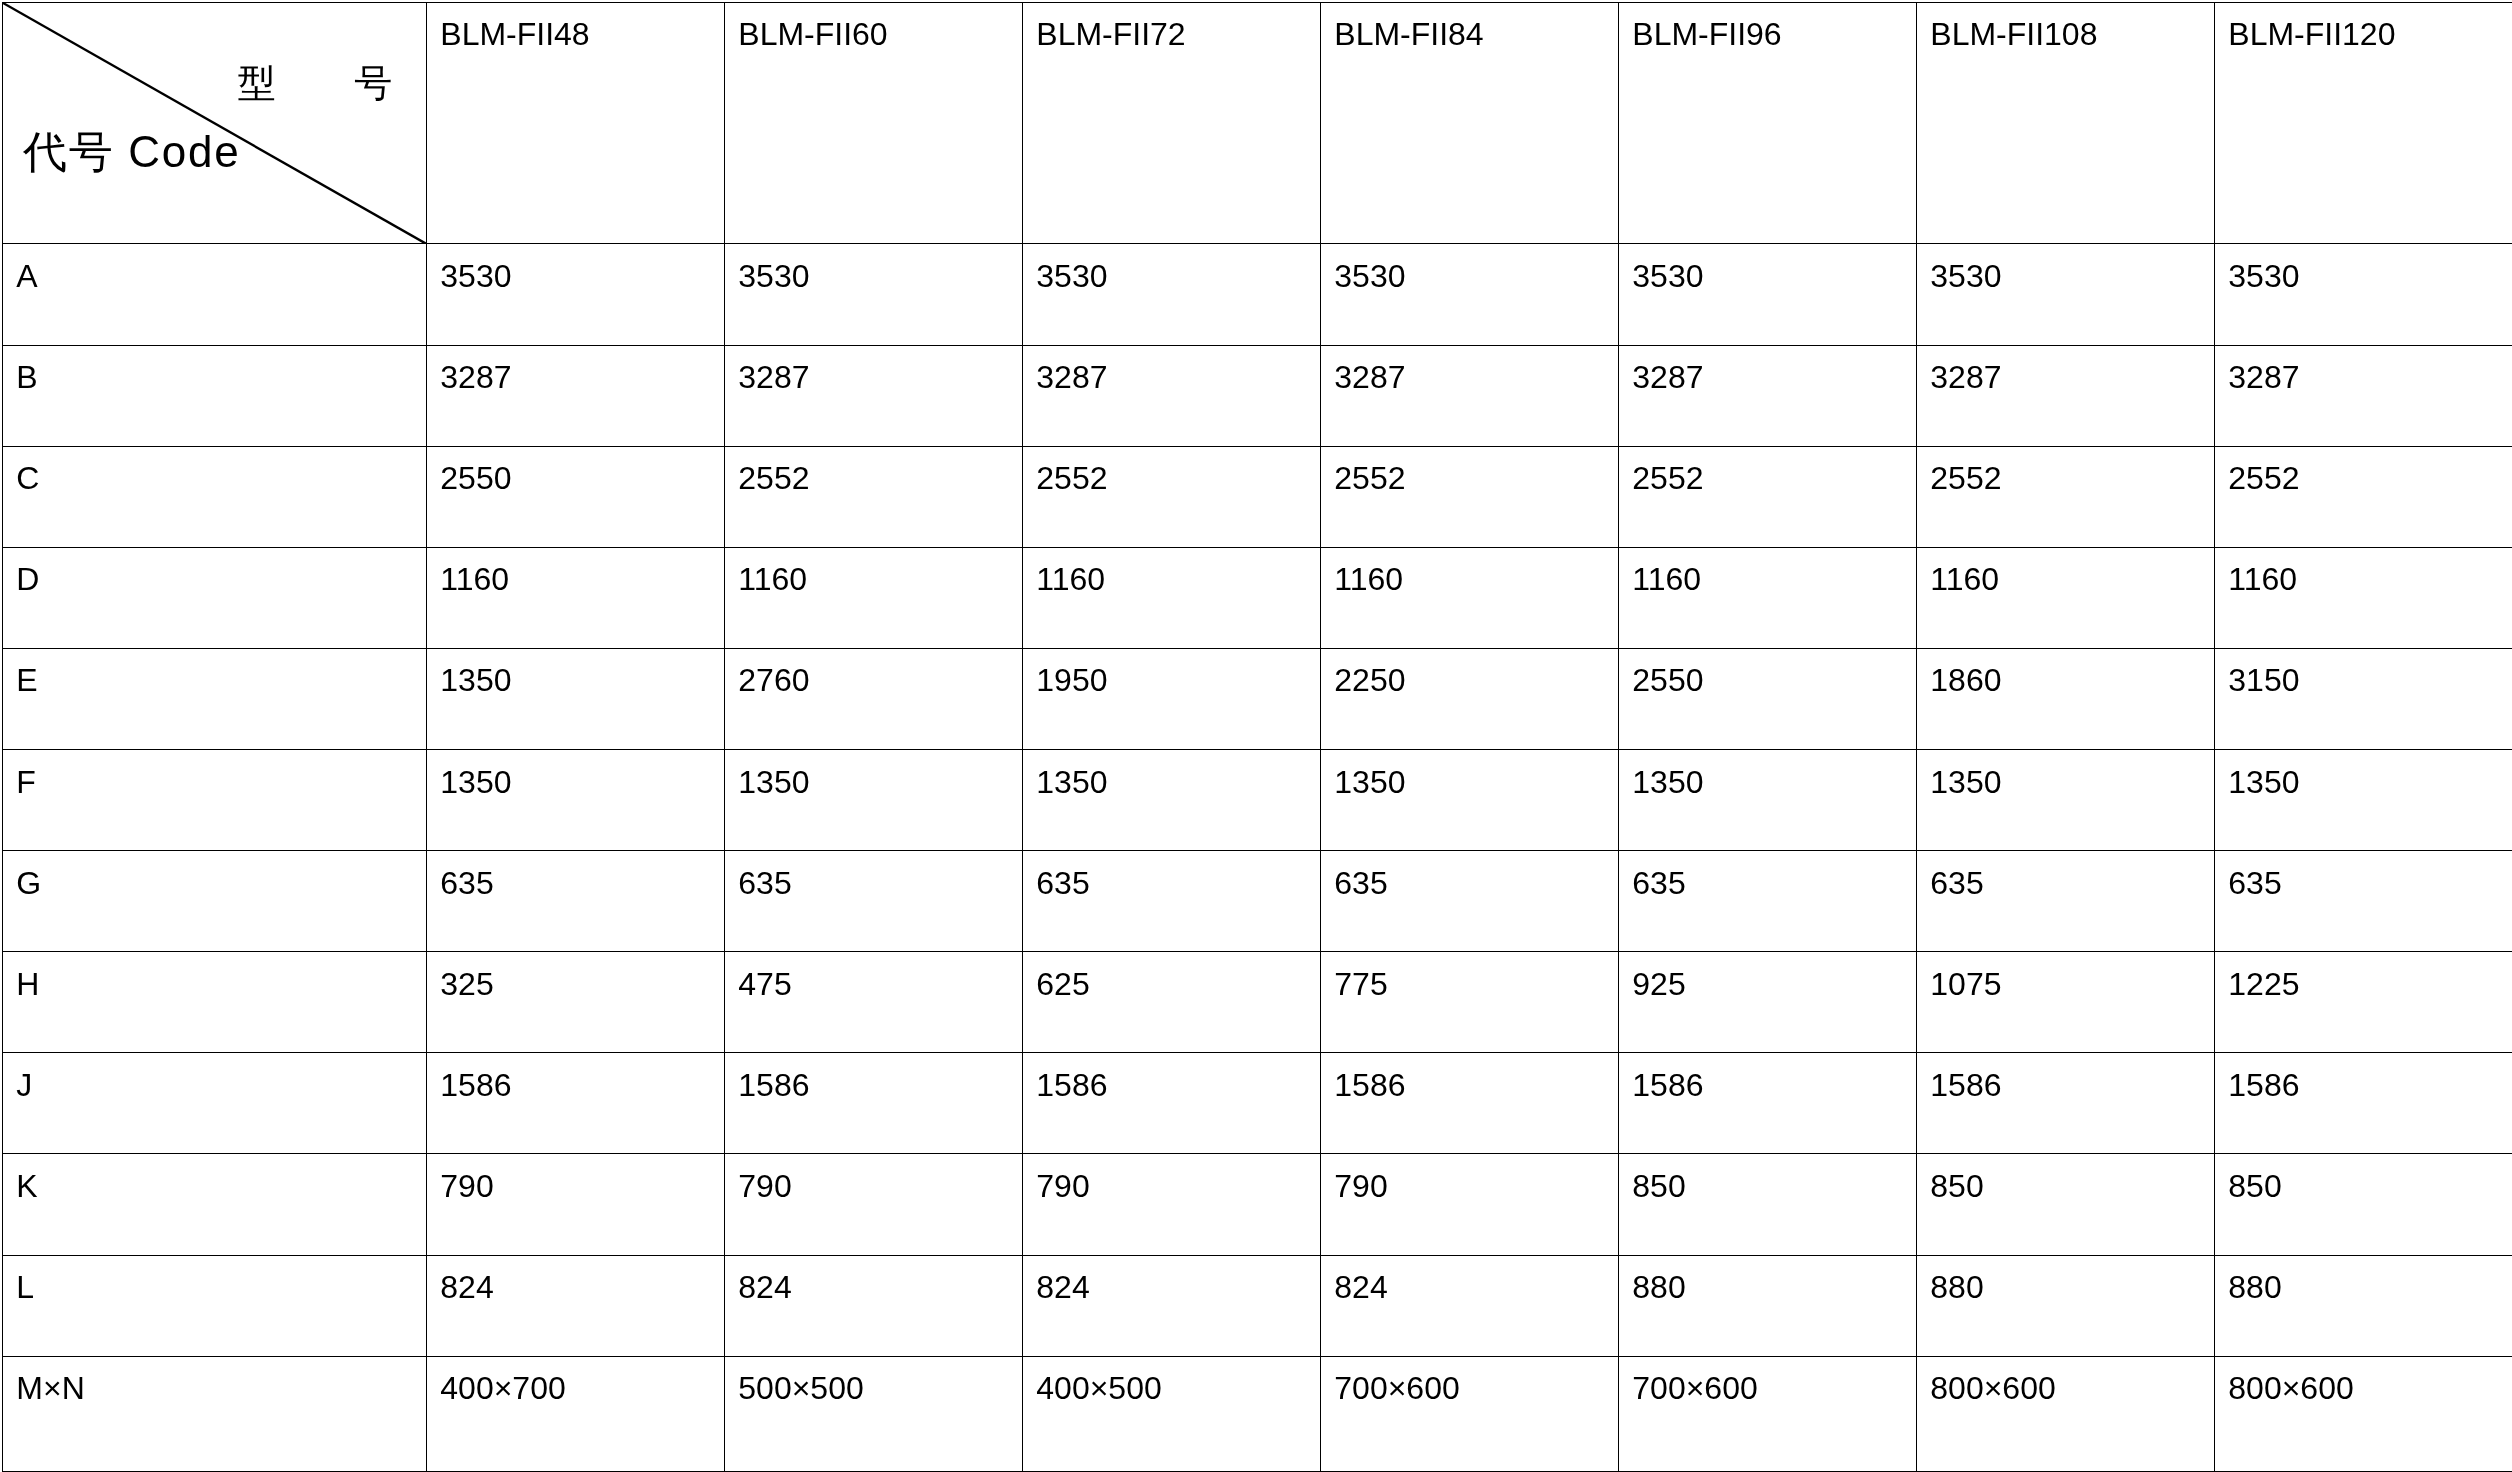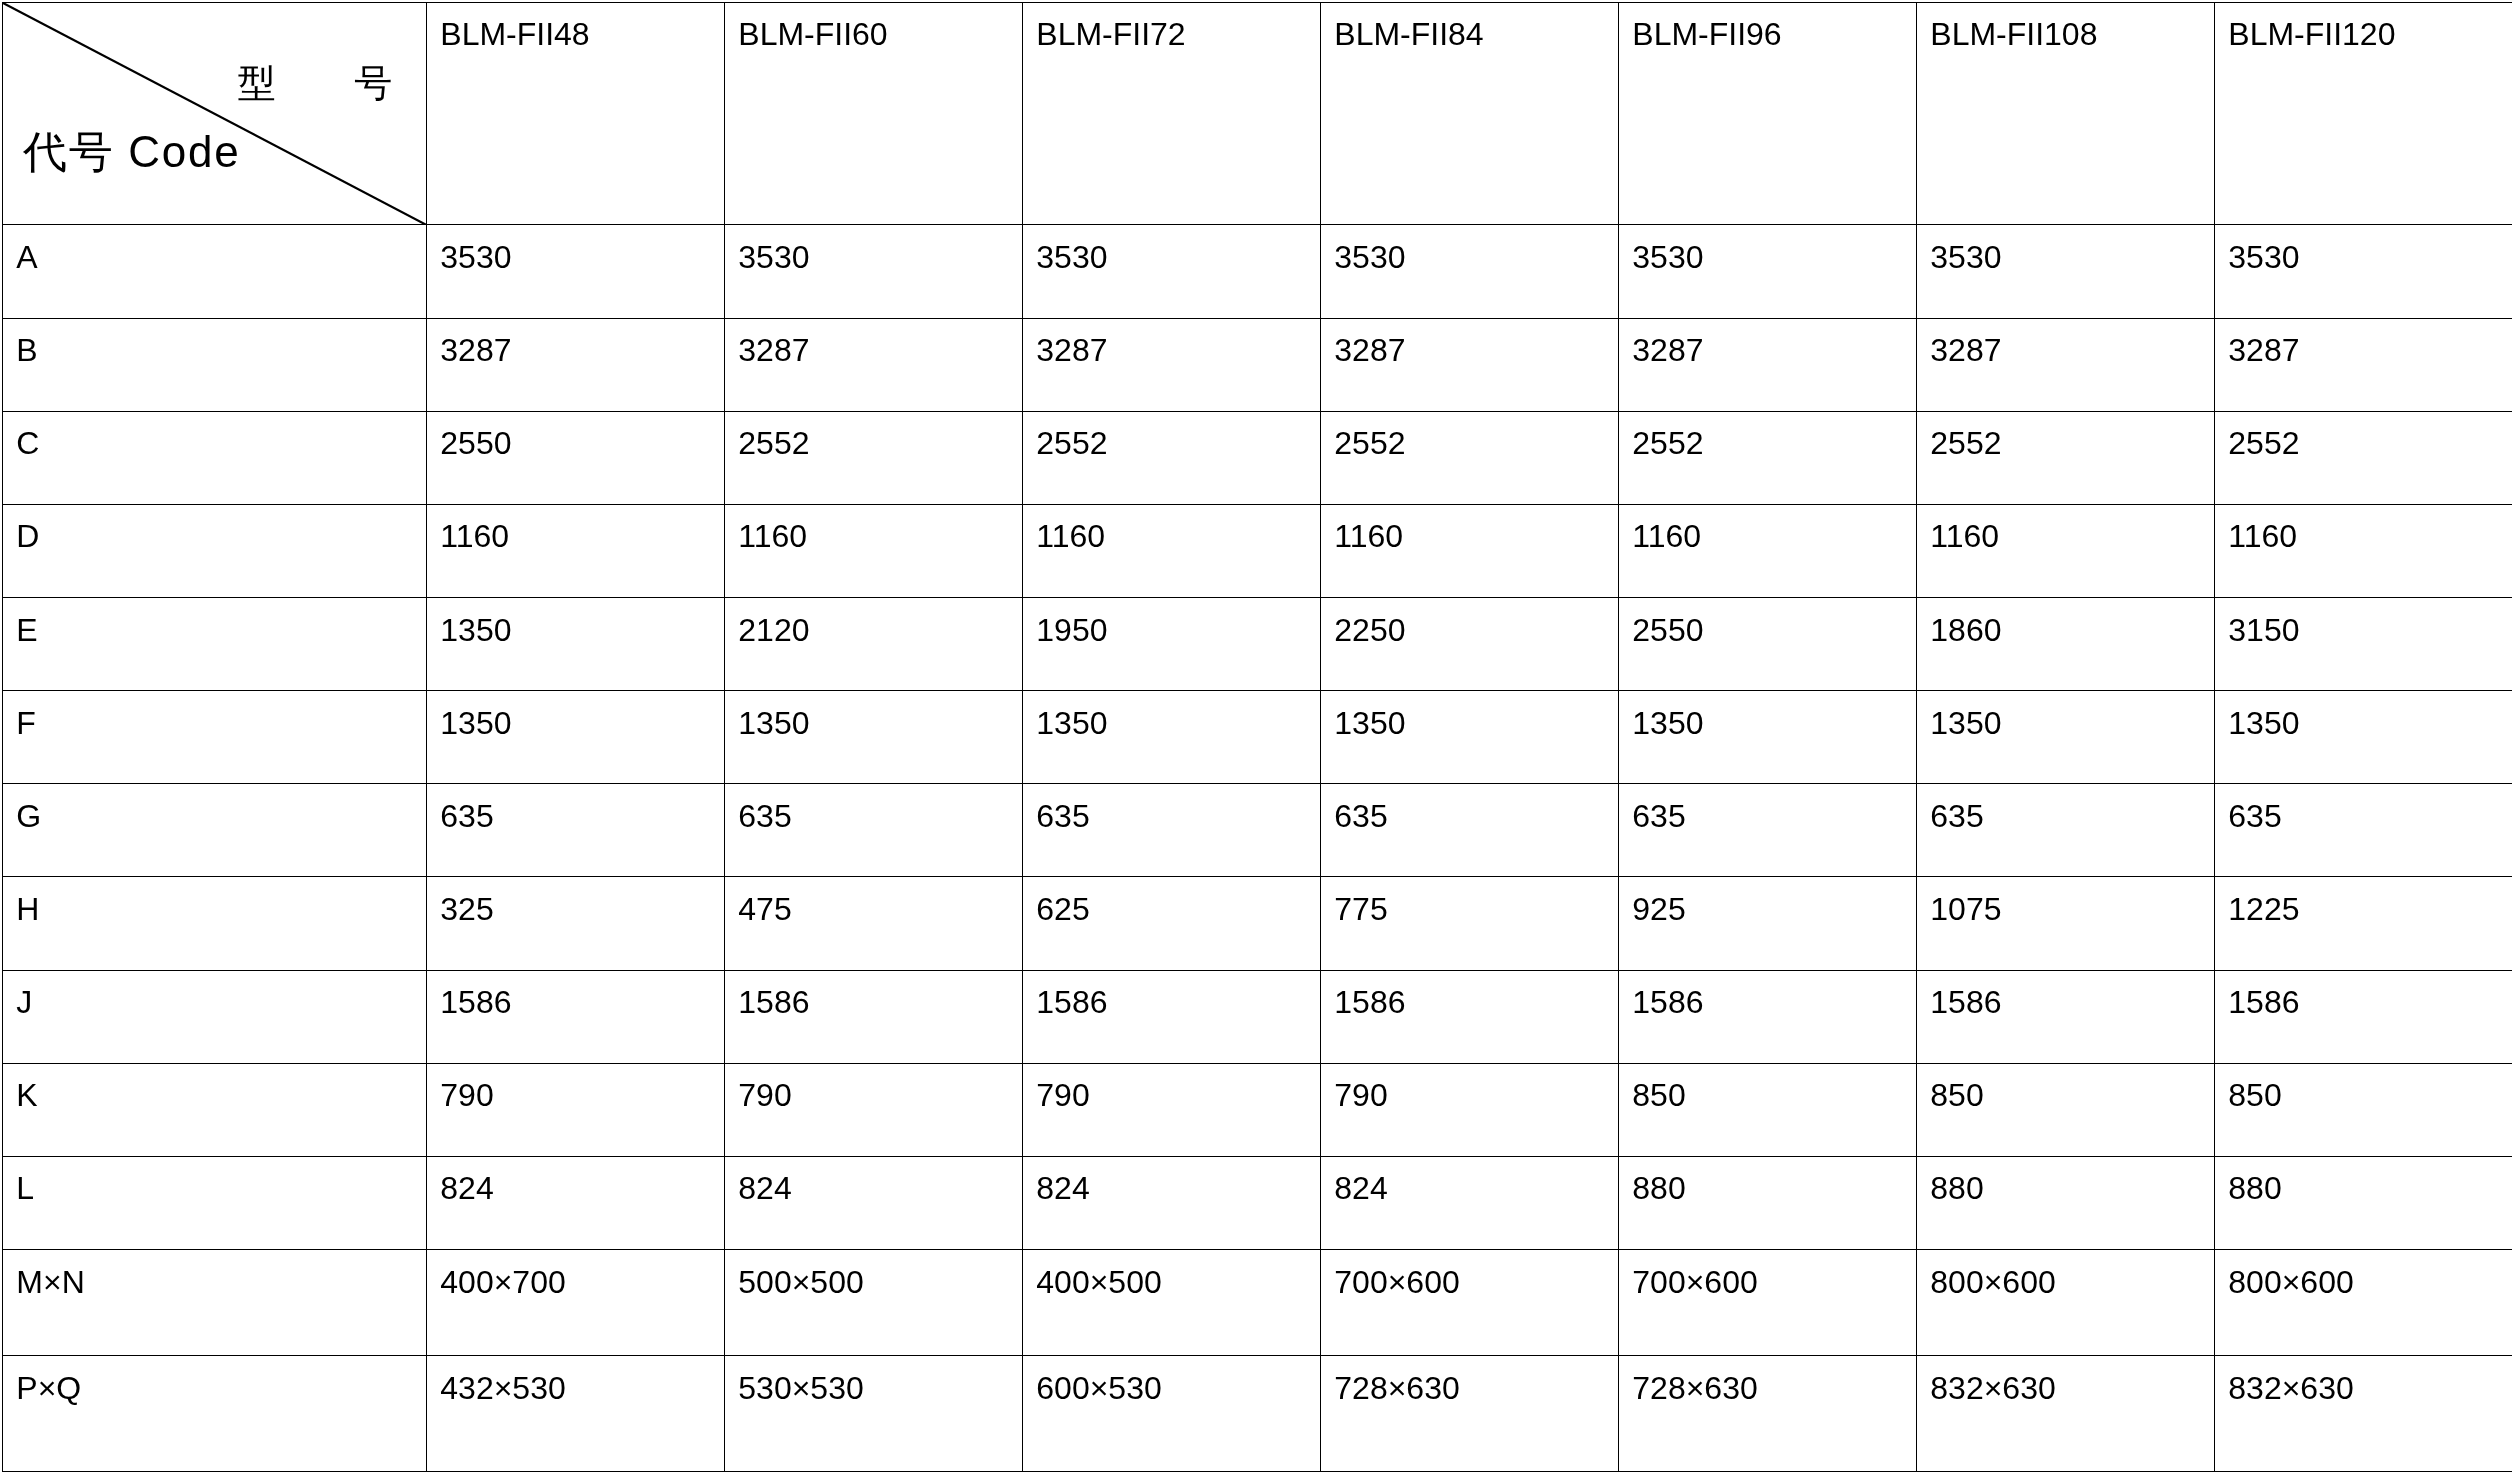--- a/index.html
+++ b/index.html
@@ -105,21 +105,21 @@
         <td>1160</td>
         <td>1160</td>
         <td>1160</td>
         <td>1160</td>
         <td>1160</td>
         <td>1160</td>
       </tr>
       <tr class="r-std">
         <td>E</td>
         <td>1350</td>
-        <td>2120</td>
+        <td>2760</td>
         <td>1950</td>
         <td>2250</td>
         <td>2550</td>
         <td>1860</td>
         <td>3150</td>
       </tr>
       <tr class="r-std">
         <td>F</td>
         <td>1350</td>
         <td>1350</td>
@@ -182,26 +182,16 @@
       <tr class="r-mn">
         <td>M×N</td>
         <td>400×700</td>
         <td>500×500</td>
         <td>400×500</td>
         <td>700×600</td>
         <td>700×600</td>
         <td>800×600</td>
         <td>800×600</td>
       </tr>
-      <tr class="r-pq">
-        <td>P×Q</td>
-        <td>432×530</td>
-        <td>530×530</td>
-        <td>600×530</td>
-        <td>728×630</td>
-        <td>728×630</td>
-        <td>832×630</td>
-        <td>832×630</td>
-      </tr>
     </tbody>
   </table>
 </div>
 
 
 </body></html>

